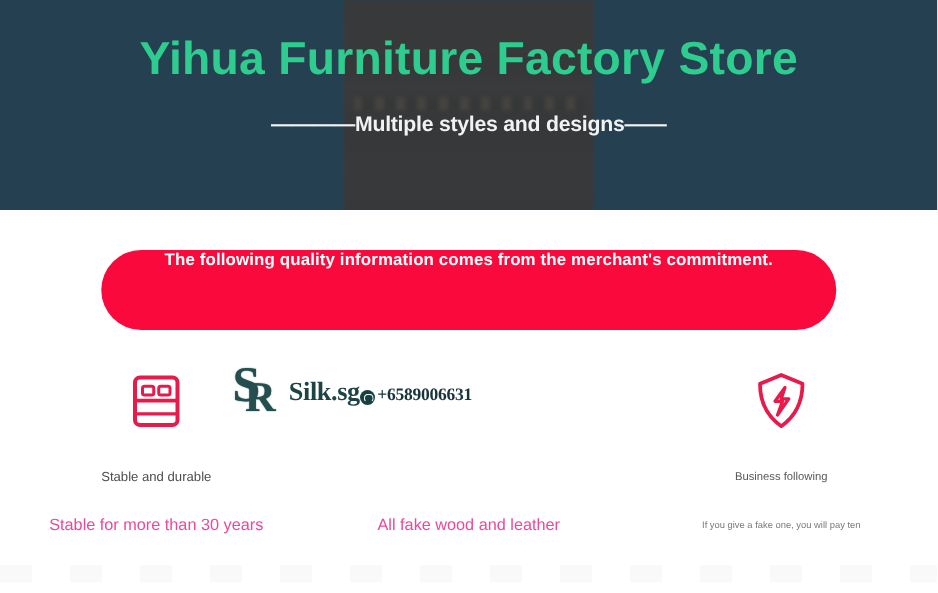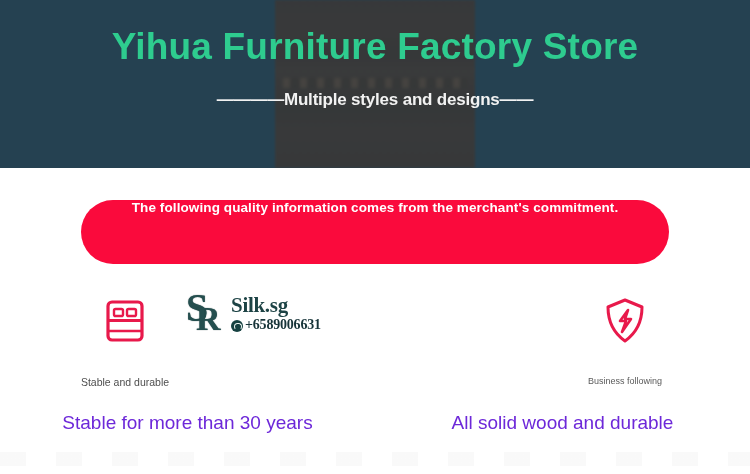--- a/index.html
+++ b/index.html
@@ -161,21 +161,21 @@
     font-family: "Liberation Serif", serif;
     font-weight: 700;
     color: #1e4a4a;
     line-height: 1;
     text-shadow: 0 0 1px rgba(20,55,55,0.85);
   }
   .wm-mono-s { left: 0px;  top: -2px; font-size: 40px; }
   .wm-mono-r { left: 10px; top: 12px; font-size: 34px; }
   .wm-right {
     display: flex;
-    flex-direction: column;
+    flex-direction: row;
     justify-content: center;
     margin-left: 1px;
   }
   .wm-name {
     font-family: "Liberation Serif", serif;
     font-size: 21px;
     font-weight: 700;
     color: #163d3f;
     line-height: 1;
     letter-spacing: -0.3px;
@@ -222,22 +222,22 @@
     width: 750px;
     display: flex;
   }
   .claim {
     flex: 1 1 0;
     display: flex;
     justify-content: center;
     align-items: center;
   }
   .claim-text {
-    font-size: 19px;
-    color: #6d28d9;
+    font-size: 13px;
+    color: #ec4899;
     white-space: nowrap;
   }
   .claim-text.tiny {
     font-size: 7.5px;
     color: #7a7a7a;
   }
 
   .ghost-row {
     position: absolute;
     left: 0;
@@ -314,19 +314,22 @@
         <span class="wm-phone">+6589006631</span>
       </div>
     </div>
   </div>
 
   <div class="claims">
     <div class="claim">
       <span class="claim-text">Stable for more than 30 years</span>
     </div>
     <div class="claim">
-      <span class="claim-text">All solid wood and durable</span>
+      <span class="claim-text">All fake wood and leather</span>
+    </div>
+    <div class="claim">
+      <span class="claim-text tiny">If you give a fake one, you will pay ten</span>
     </div>
   </div>
 
   <div class="ghost-row"></div>
 
 </div>
 
 </body></html>

